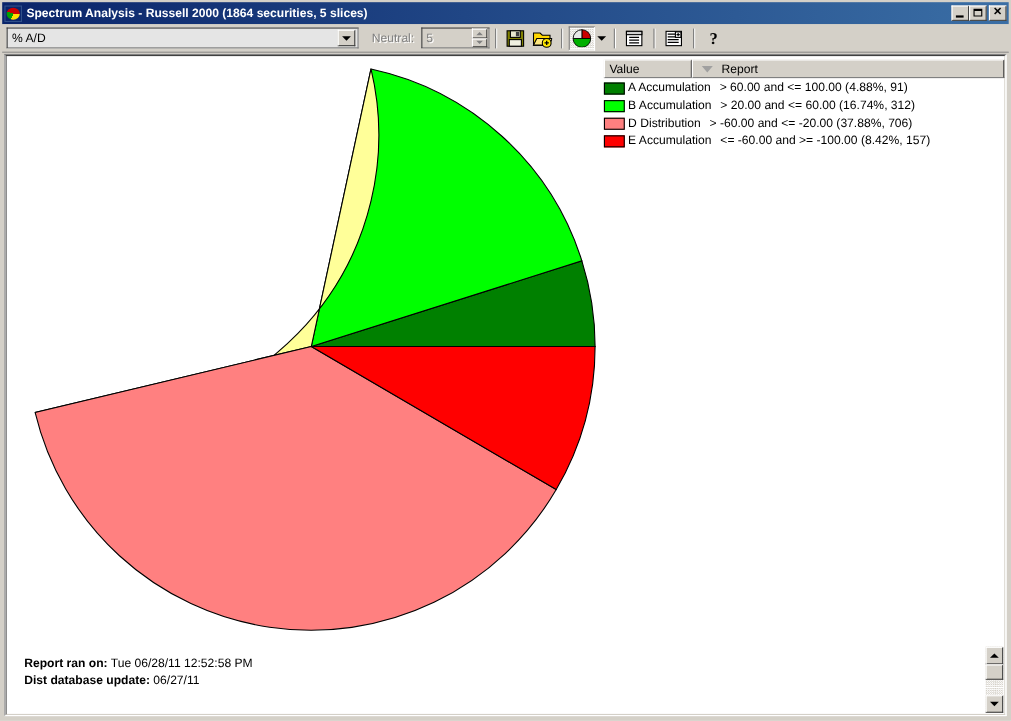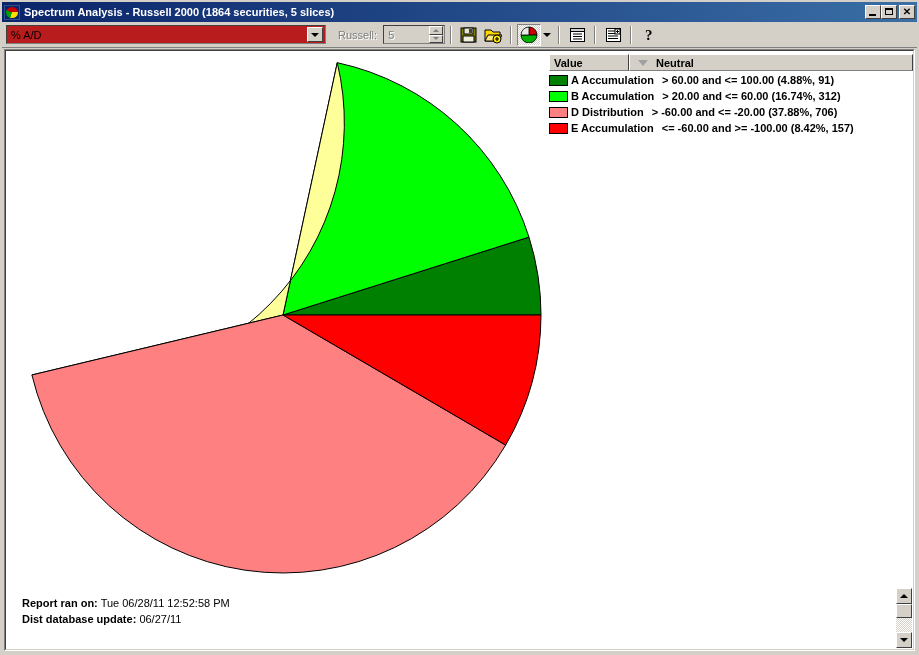--- a/index.html
+++ b/index.html
@@ -68,21 +68,21 @@
   
   .toolbar{
     height:26px;flex:0 0 auto;
     background:#d4d0c8;
     display:flex;align-items:center;
     padding:0 2px;box-sizing:border-box;
     border-bottom:1px solid #808080;
   }
   .combo{
     width:320px;height:19px;margin-left:2px;
-    background:#b91c1c;border:1px solid #808080;
+    background:#e5e5e5;border:1px solid #808080;
     border-top-color:#404040;border-left-color:#404040;
     box-sizing:border-box;display:flex;align-items:center;
     position:relative;
     justify-content:center;
   }
   .combo .val{padding-left:4px;font-size:11px;color:#000;flex:1 1 auto;}
   .combo .arrowbox{
     width:16px;height:15px;margin-right:2px;
     background:#d4d0c8;
     border-top:1px solid #fff;border-left:1px solid #fff;
@@ -143,21 +143,20 @@
     position:absolute;left:0;top:0;right:0;bottom:0;
     border:1px solid #404040;border-right-color:#d4d0c8;border-bottom-color:#d4d0c8;
     box-sizing:border-box;background:#fff;
   }
   
   .pie-wrap{position:absolute;left:0;top:0;width:560px;height:560px;}
   
   .legend{
     position:absolute;left:543px;top:3px;width:364px;
     box-sizing:border-box;
-    font-weight:bold;
   }
   .lg-head{
     display:flex;height:17px;align-items:stretch;
     margin-bottom:1px;
   }
   .lg-col{
     background:#d4d0c8;
     border-top:1px solid #fff;border-left:1px solid #fff;
     border-right:1px solid #404040;border-bottom:1px solid #808080;
     box-sizing:border-box;display:flex;align-items:center;
@@ -232,21 +231,21 @@
 
   <div class="toolbar">
 
     <div class="combo">
       <span class="val">% A/D</span>
       <span class="arrowbox">
           <span class="arrow-dn"></span>
         </span>
     </div>
 
-    <span class="slices-label">Russell:</span>
+    <span class="slices-label">Neutral:</span>
 
     <div class="spin">
       <span class="sval">5</span>
       <span class="spinbtns">
         <span class="sb">
             <span class="tri-up"></span>
           </span>
         <span class="sb">
             <span class="tri-dn"></span>
           </span>
@@ -337,21 +336,21 @@
               <path d="M 277 264 L 499.66 394.05 A 258 258 0 0 0 535 264 Z" fill="#ff0000" stroke="#000" stroke-width="1"></path>
             </g>
           </svg>
         </div>
 
         <div class="legend">
           <div class="lg-head">
             <div class="lg-col c1">Value</div>
             <div class="lg-col c2">
               <span class="sort-tri"></span>
-              <span>Neutral</span>
+              <span>Report</span>
             </div>
           </div>
 
           <div class="lg-row">
             <span class="sw" style="background:#008000"></span>
             <span class="lg-name">A Accumulation</span>
             <span class="lg-desc">&gt; 60.00 and &lt;= 100.00 (4.88%, 91)</span>
           </div>
           <div class="lg-row">
             <span class="sw" style="background:#00ff00"></span>

